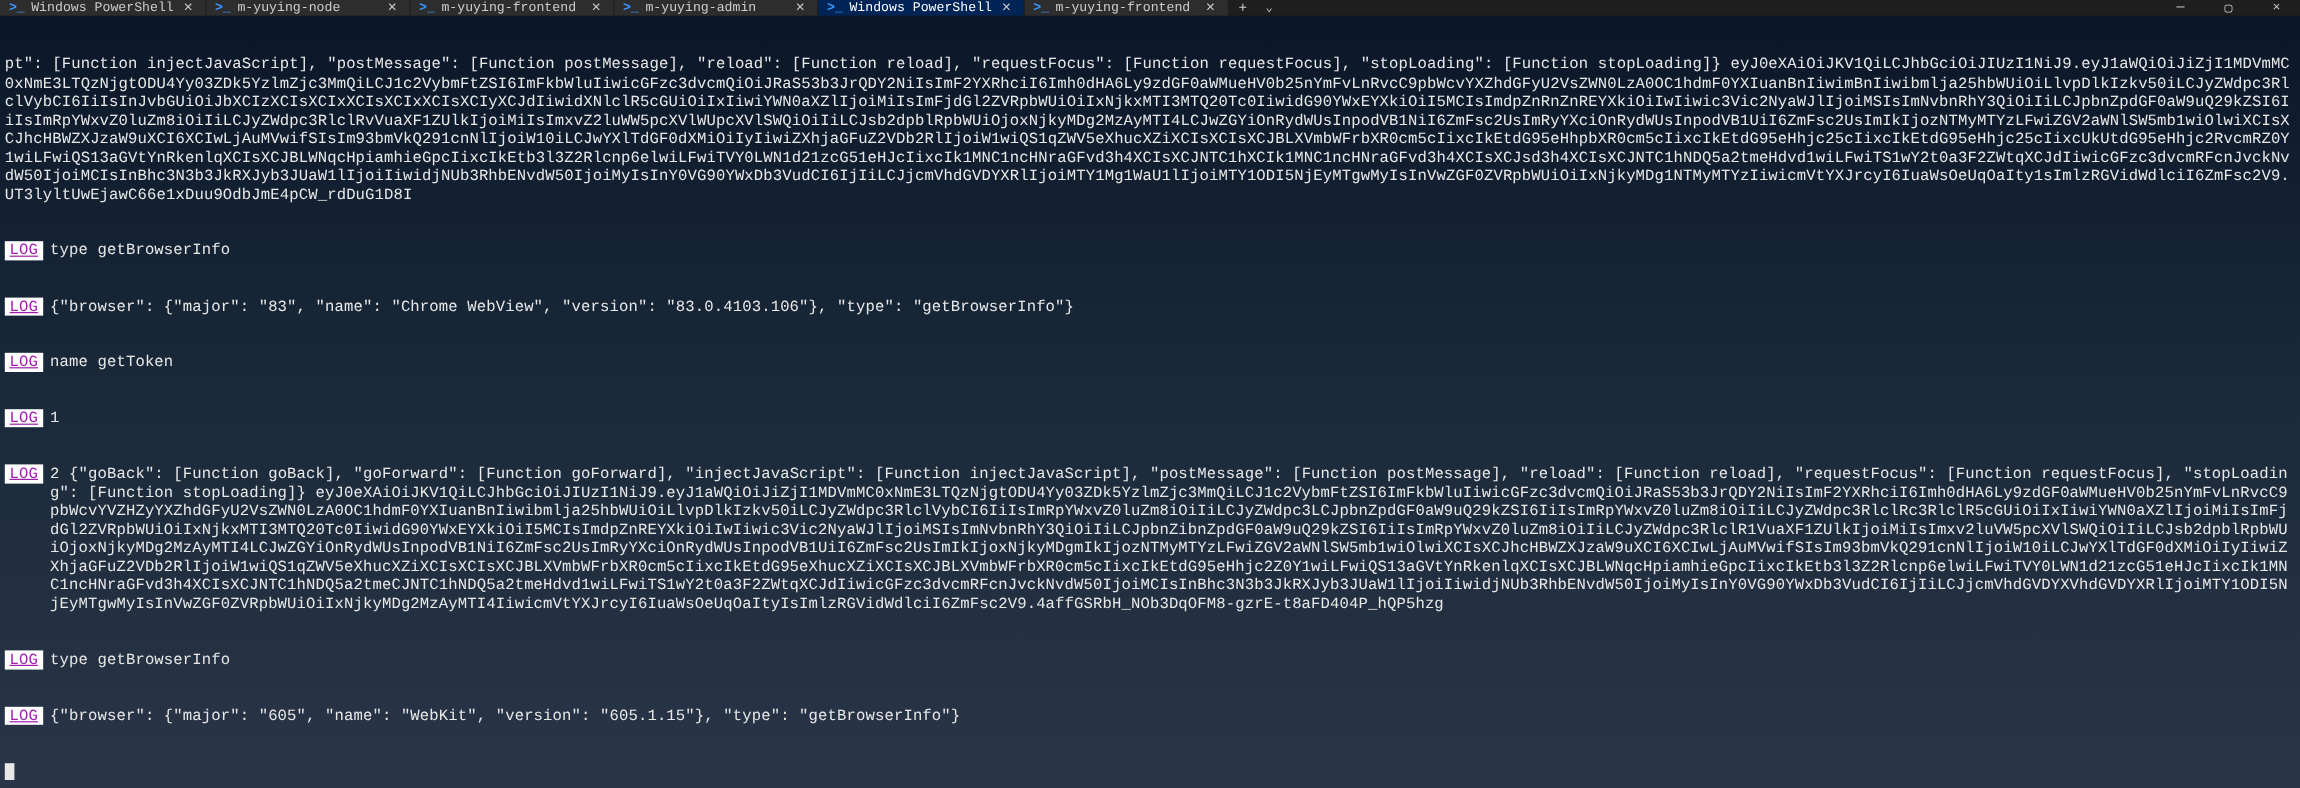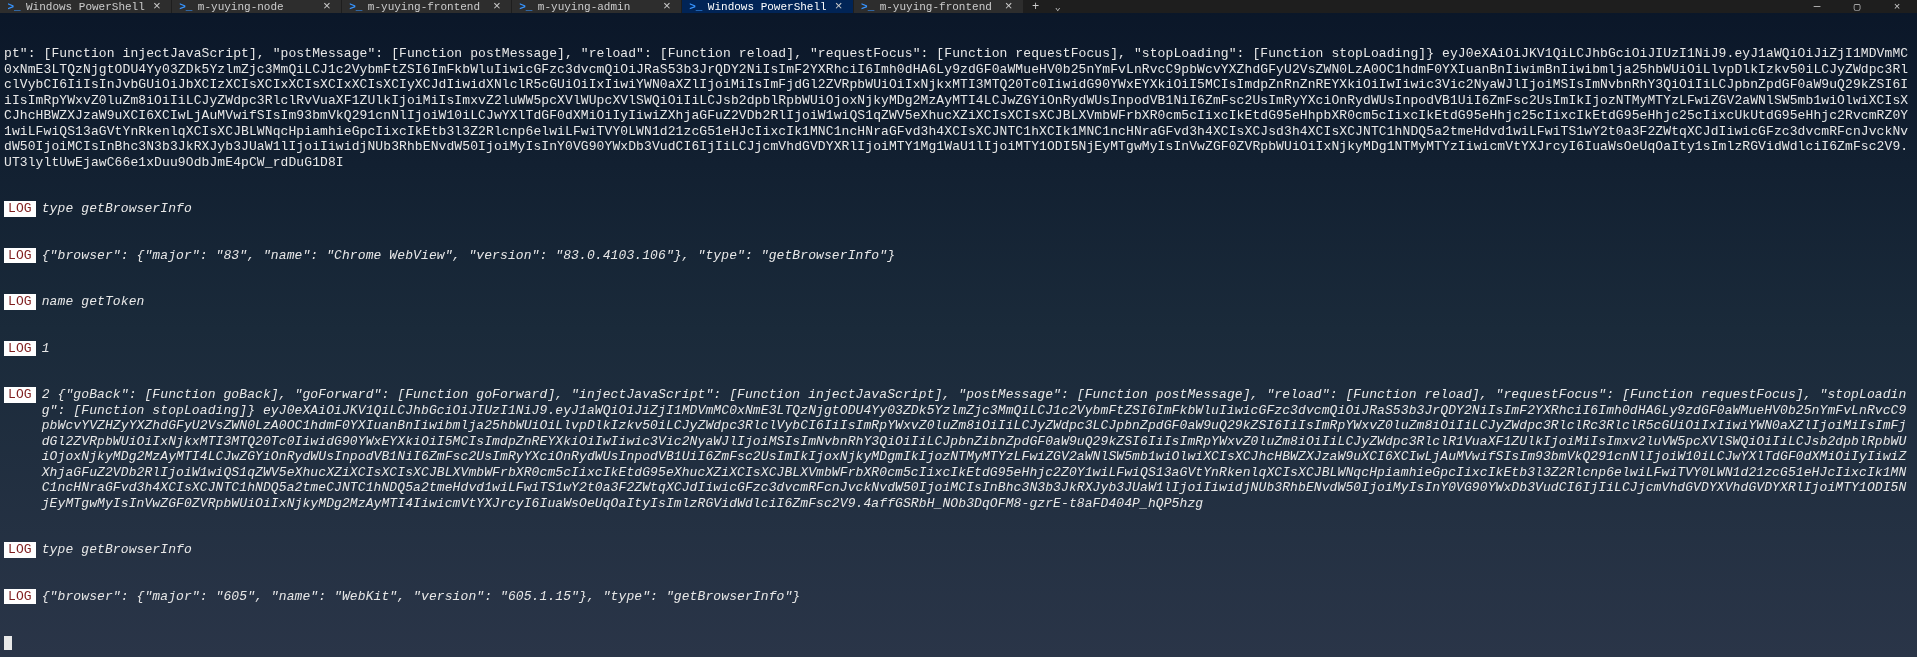--- a/index.html
+++ b/index.html
@@ -125,36 +125,36 @@
       letter-spacing: 0.1px;
     }
 
     .terminal-line {
       white-space: pre-wrap;
       word-break: break-all;
     }
 
     .log-badge {
       background: #ffffff;
-      color: #7f1d1d;
+      color: #a21caf;
       padding: 0 4px;
       font-weight: normal;
       margin-right: 6px;
+      text-decoration: underline;
     }
 
     .log-line {
       display: flex;
       align-items: flex-start;
     }
 
     .log-text {
       flex: 1;
       white-space: pre-wrap;
       word-break: break-all;
-      font-style: italic;
     }
 
     .cursor {
       display: inline-block;
       width: 8px;
       height: 14px;
       background: #e8e8e8;
       vertical-align: middle;
       animation: blink 1s step-end infinite;
     }

